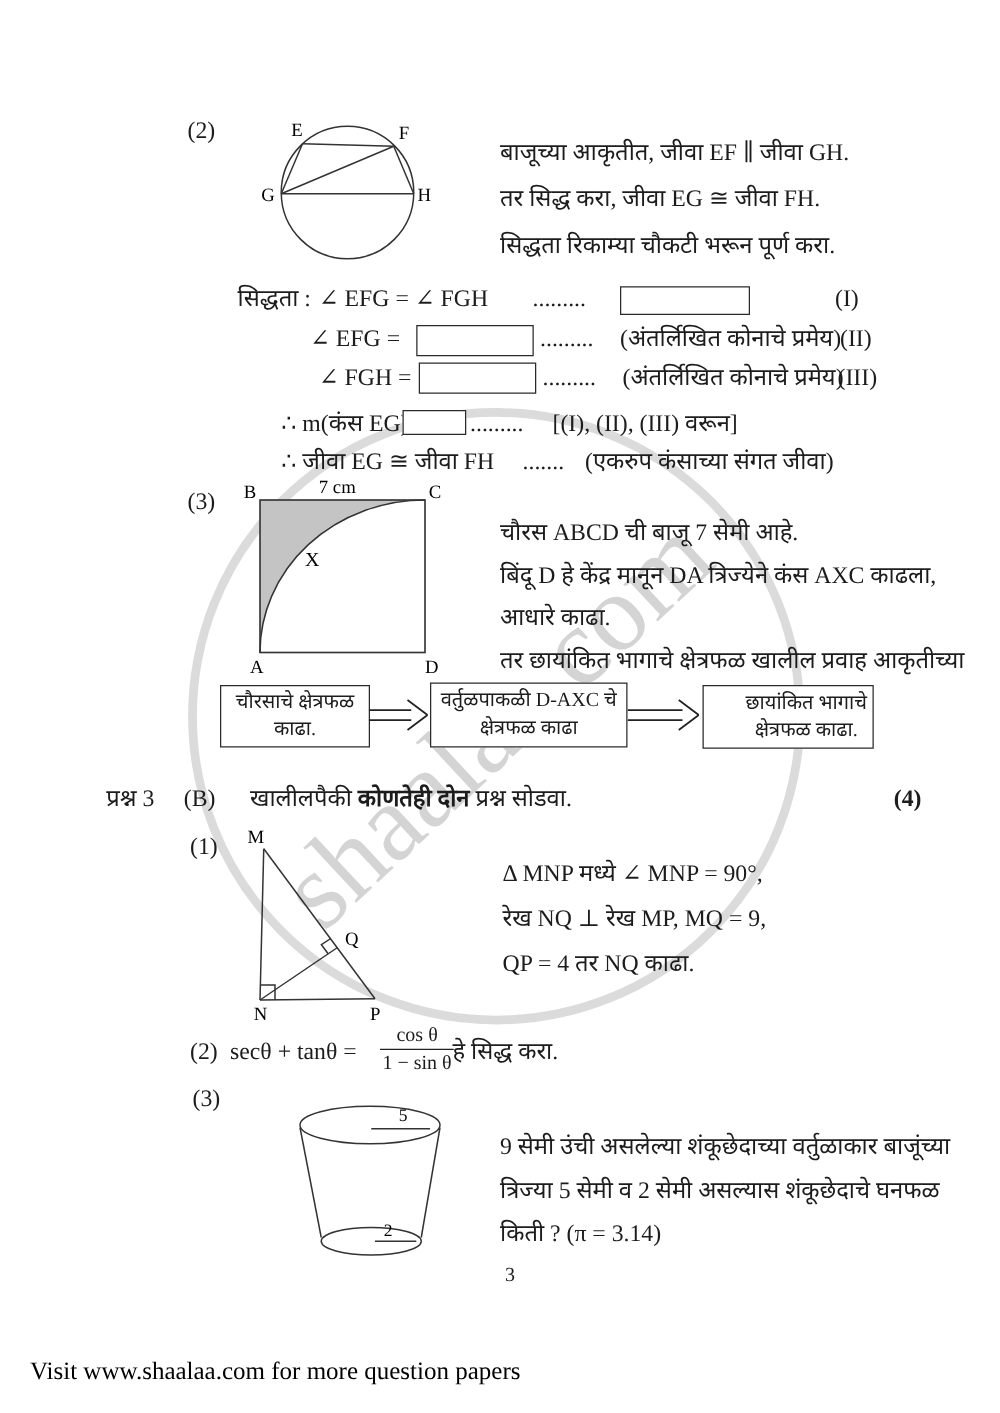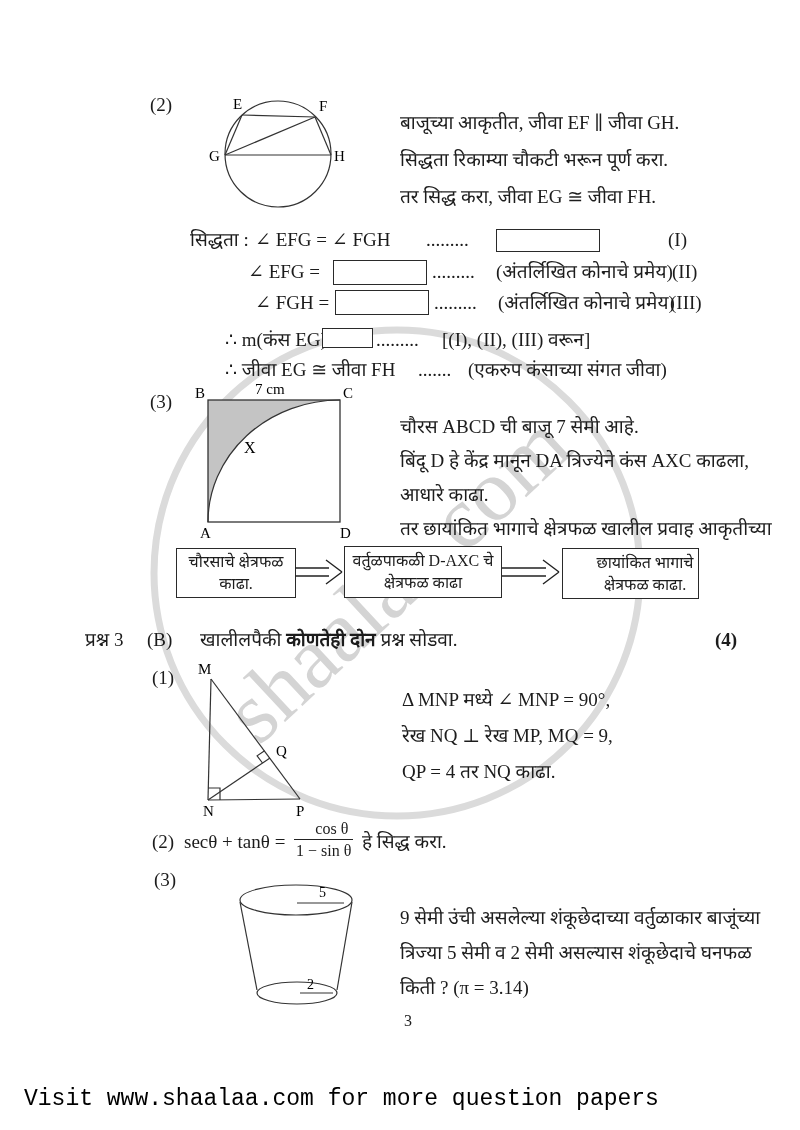--- a/index.html
+++ b/index.html
@@ -11,26 +11,26 @@
   .abs{position:absolute;}
   .t{font-size:19px;line-height:1;white-space:nowrap;}
   .lines div{white-space:nowrap;font-size:19px;}
   .blankbox{border:1.3px solid #2a2a2a;background:#fff;}
   .b{font-weight:bold;}
   .flowbox{
     border:1.3px solid #2a2a2a;display:flex;flex-direction:column;
     align-items:center;justify-content:center;text-align:center;
     font-size:16px;line-height:22px;background:#fff;white-space:nowrap;
   }
-  .frac{display:inline-block;text-align:right;vertical-align:middle;}
+  .frac{display:inline-block;text-align:center;vertical-align:middle;margin-left:10px;}
   .frac .fr-num{display:block;font-size:16px;line-height:21px;border-bottom:1.3px solid #222;padding:0 5px;}
   .frac .fr-den{display:block;font-size:16px;line-height:21px;padding:0 2px;}
   .content{position:absolute;left:0;top:0;width:800px;height:1130px;z-index:1;}
   .wm{position:absolute;left:0;top:0;z-index:0;}
-  .footer-text{font-family:Liberation Mono, monospace;font-size:23px;color:#000;}
+  .footer-text{font-family:Liberation Serif, serif;font-size:20px;color:#000;}
   svg text{font-family:"Liberation Serif","DejaVu Serif",serif;}
 </style>
 </head>
 <body>
 
 <svg class="wm" width="800" height="1130">
   <circle cx="397" cy="573" r="243" fill="none" stroke="#dbdbdb" stroke-width="7"></circle>
   <text x="397" y="607" text-anchor="middle" font-size="88" fill="#d4d4d4" font-family="Liberation Sans, sans-serif" transform="rotate(-43 397 578)">shaalaa.com</text>
 </svg>
 
@@ -48,22 +48,22 @@
       <line x1="107" y1="25" x2="123" y2="63"></line>
     </g>
     <text x="25" y="17" font-size="15">E</text>
     <text x="111" y="19" font-size="15">F</text>
     <text x="1" y="69" font-size="15">G</text>
     <text x="126" y="69" font-size="15">H</text>
   </svg>
 
   <div class="abs lines" style="left:400px;top:104px;line-height:37px;">
     <div>बाजूच्या आकृतीत, जीवा EF ∥ जीवा GH.</div>
+    <div>तर सिद्ध करा, जीवा EG ≅ जीवा FH.</div>
     <div>सिद्धता रिकाम्या चौकटी भरून पूर्ण करा.</div>
-    <div>तर सिद्ध करा, जीवा EG ≅ जीवा FH.</div>
   </div>
 
   <div class="abs t" style="left:190px;top:230px;">सिद्धता :</div>
 
   <div class="abs t" style="left:255px;top:230px;">∠ EFG = ∠ FGH</div>
   <div class="abs t" style="left:426px;top:230px;">.........</div>
   <div class="abs blankbox" style="left:496px;top:229px;width:102px;height:21px;"></div>
   <div class="abs t" style="left:668px;top:230px;">(I)</div>
 
   <div class="abs t" style="left:248px;top:262px;">∠ EFG =</div>

